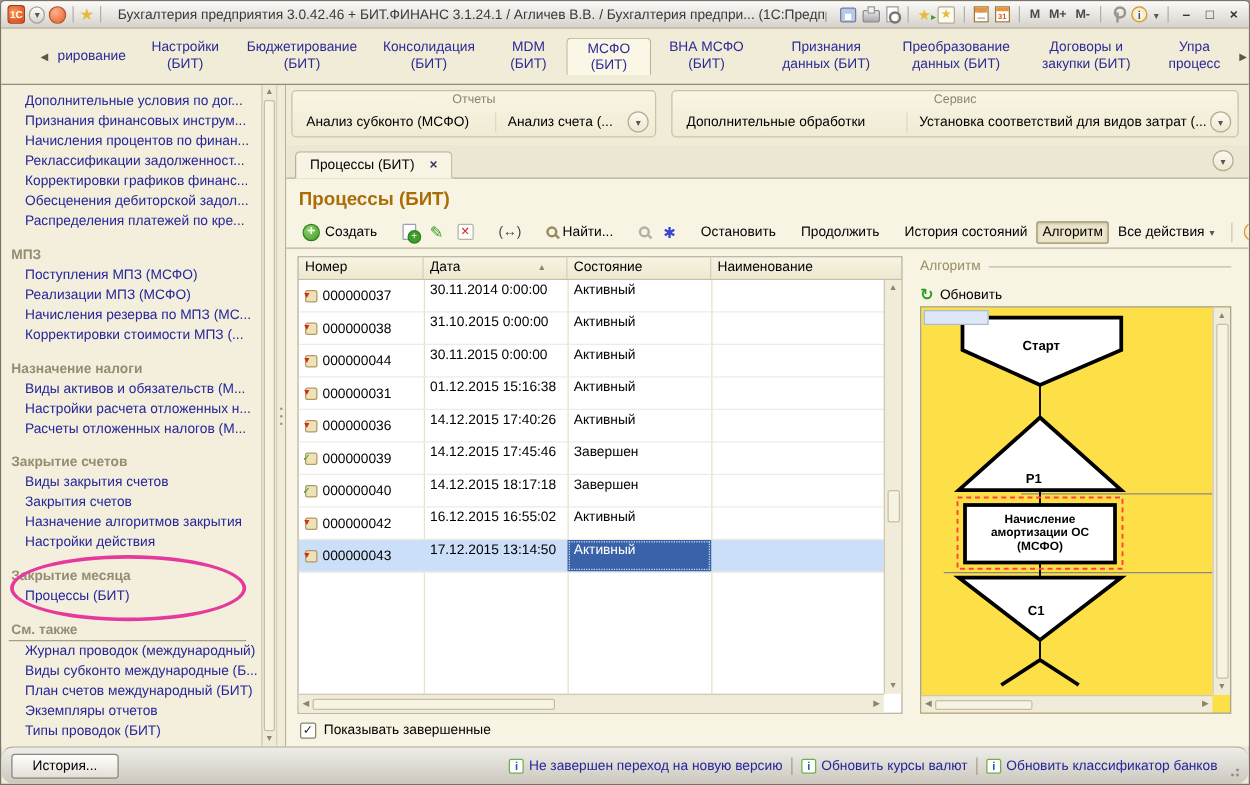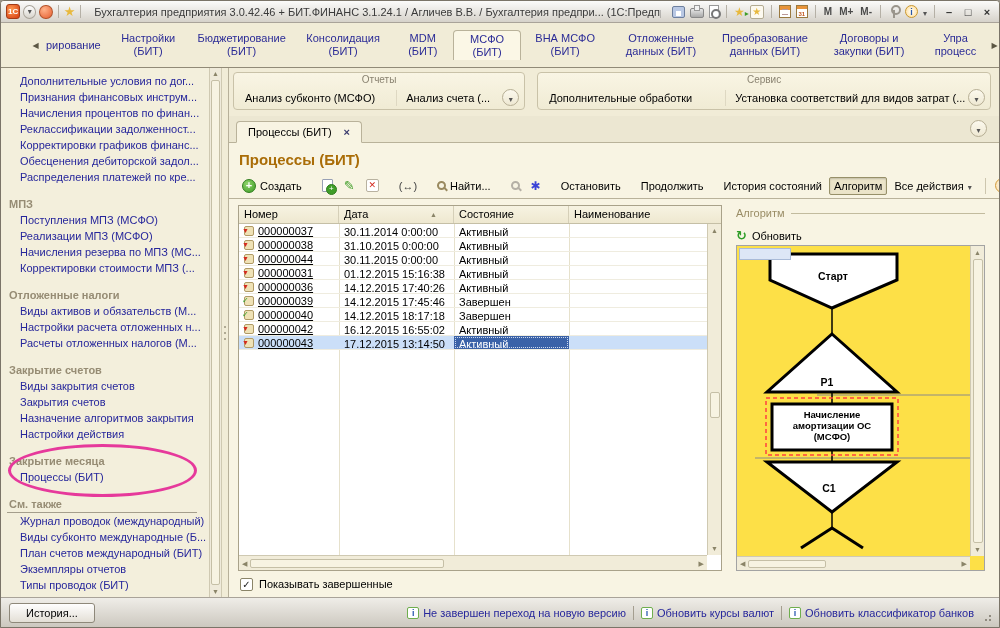--- a/index.html
+++ b/index.html
@@ -101,21 +101,21 @@
   .workrow{flex:1;display:flex;min-height:0;padding:6px 0 0 9px;}
   .left-col{flex:0 0 494px;display:flex;flex-direction:column;min-height:0;padding-right:10px;}
   .table-wrap{flex:1;display:flex;flex-direction:column;border:1px solid #a9a28a;background:#fff;position:relative;min-height:0;}
   .thead{flex:0 0 18px;display:flex;background:linear-gradient(#f7f3e2,#eee8d0);border-bottom:1px solid #c5bfa6;}
   .th{padding:2px 5px;border-right:1px solid #d5cfb8;position:relative;white-space:nowrap;overflow:hidden;}
   .th.c1{width:100px;}.th.c2{width:115px;}.th.c3{width:115px;}.th.c4{flex:1;border-right:none;}
   .sort{position:absolute;right:16px;top:5px;font-size:7px;color:#8a8468;}
   .sort::before{content:"▲";}
   .tbody{flex:1;position:relative;overflow:hidden;background:#fff;}
   .colline{position:absolute;top:0;bottom:0;width:1px;background:#e6e1cc;}
-  .trow{position:relative;display:flex;height:14px;line-height:16px;border-bottom:1px solid #efecdf;cursor:pointer;text-decoration:underline;}
+  .trow{position:relative;display:flex;height:26px;line-height:16px;border-bottom:1px solid #efecdf;cursor:pointer;}
   .trow.selected{background:#cbdff8;}
   .td{padding:0 5px;white-space:nowrap;overflow:hidden;}
   .td.c1{width:100px;display:flex;align-items:center;gap:4px;}
   .td.c2{width:115px;}.td.c3{width:115px;}.td.c4{flex:1;}
   .trow.selected .td.c3{background:#3a62a8;color:#fff;outline:1px dotted #cdd9ee;outline-offset:-2px;}
   .pic{flex:0 0 10px;width:10px;height:10px;background:#efe2b6;border:1px solid #b09a66;border-radius:2px;position:relative;}
   .pic::after{content:"▼";position:absolute;left:-3px;bottom:-4px;font-size:7px;color:#d42a1e;}
   .pic.done::after{content:"✓";color:#2f9d28;font-weight:bold;font-size:8px;}
   .vscroll{position:absolute;right:0;top:18px;bottom:15px;width:14px;background:#f1ecd9;border-left:1px solid #cfc9b2;display:flex;flex-direction:column;align-items:center;padding:2px 0;}
   .vscroll .sp1{flex:5;} .vscroll .sp2{flex:4;}
@@ -138,21 +138,21 @@
   .chart{flex:1;border:1px solid #a3a3a3;background:#fde047;position:relative;overflow:hidden;font-weight:bold;}
   .sel-box{position:absolute;left:2px;top:2px;width:52px;height:12px;background:#dde7f6;border:1px solid #a9bbd8;}
   .chart svg{display:block;}
   .vscroll2{position:absolute;right:0;top:0;bottom:14px;width:14px;background:#f1ecd9;border-left:1px solid #cfc9b2;display:flex;flex-direction:column;align-items:center;padding:2px 0;}
   .vscroll2 .vthumb{width:10px;flex:1;margin:2px 0;background:#f7f3e2;border:1px solid #c5bfa6;border-radius:2px;}
   .hscroll2{position:absolute;left:0;right:14px;bottom:0;height:14px;background:#f1ecd9;border-top:1px solid #cfc9b2;display:flex;align-items:center;padding:0 3px;gap:3px;}
   .hscroll2 .hthumb{width:34%;height:8px;background:#f7f3e2;border:1px solid #c5bfa6;border-radius:2px;}
   .hscroll2 .hsp{flex:1;}
 
   
-  .statusbar{flex:0 0 30px;background:linear-gradient(#efede8,#ccc8bf);border-top:1px solid #a9a399;display:flex;align-items:center;padding:0 8px;}
+  .statusbar{flex:0 0 30px;background:linear-gradient(#efede8,#ccc8bf);border-top:1px solid #a9a399;display:flex;align-items:center;padding:0 8px;border-radius:10px;}
   .hist-btn{background:linear-gradient(#fefefe,#e3dfd6);border:1px solid #8e887a;border-radius:3px;padding:3px 16px;cursor:pointer;}
   .status-items{margin-left:auto;display:flex;align-items:center;gap:7px;}
   .sitem{display:flex;align-items:center;gap:4px;color:#26269b;cursor:pointer;white-space:nowrap;}
   .ssep{width:1px;height:14px;background:#a49e90;}
   .ic-sinfo{width:12px;height:12px;border-radius:2px;background:#fff;border:1px solid #6fae4e;color:#2b58b0;font-weight:bold;font-size:9px;line-height:10px;text-align:center;font-style:normal;}
   .grip{width:9px;height:9px;margin-left:8px;position:relative;}
   .grip::before{content:"";position:absolute;right:0;bottom:0;width:2px;height:2px;background:#8f8a7f;box-shadow:-4px 4px 0 #8f8a7f,0 4px 0 #8f8a7f,-4px 0 0 transparent;}
 
   
   .annotation{position:absolute;left:7px;top:443px;width:189px;height:53px;border:3px solid #e6399b;border-radius:50%;pointer-events:none;z-index:60;}
@@ -215,21 +215,21 @@
         <div class="rtab">
           <span>MDM (БИТ)</span>
         </div>
         <div class="rtab active">
           <span>МСФО (БИТ)</span>
         </div>
         <div class="rtab">
           <span>ВНА МСФО (БИТ)</span>
         </div>
         <div class="rtab">
-          <span>Отложенные данных (БИТ)</span>
+          <span>Признания данных (БИТ)</span>
         </div>
         <div class="rtab">
           <span>Преобразование данных (БИТ)</span>
         </div>
         <div class="rtab">
           <span>Договоры и закупки (БИТ)</span>
         </div>
         <div class="rtab">
           <span>Упра процесс</span>
         </div>
@@ -246,21 +246,21 @@
           <div class="sb-item">Начисления процентов по финан...</div>
           <div class="sb-item">Реклассификации задолженност...</div>
           <div class="sb-item">Корректировки графиков финанс...</div>
           <div class="sb-item">Обесценения дебиторской задол...</div>
           <div class="sb-item">Распределения платежей по кре...</div>
           <div class="sb-head">МПЗ</div>
           <div class="sb-item">Поступления МПЗ (МСФО)</div>
           <div class="sb-item">Реализации МПЗ (МСФО)</div>
           <div class="sb-item">Начисления резерва по МПЗ (МС...</div>
           <div class="sb-item">Корректировки стоимости МПЗ (...</div>
-          <div class="sb-head">Отложенные налоги</div>
+          <div class="sb-head">Назначение налоги</div>
           <div class="sb-item">Виды активов и обязательств (М...</div>
           <div class="sb-item">Настройки расчета отложенных н...</div>
           <div class="sb-item">Расчеты отложенных налогов (М...</div>
           <div class="sb-head">Закрытие счетов</div>
           <div class="sb-item">Виды закрытия счетов</div>
           <div class="sb-item">Закрытия счетов</div>
           <div class="sb-item">Назначение алгоритмов закрытия</div>
           <div class="sb-item">Настройки действия</div>
           <div class="sb-head">Закрытие месяца</div>
           <div class="sb-item">Процессы (БИТ)</div>

